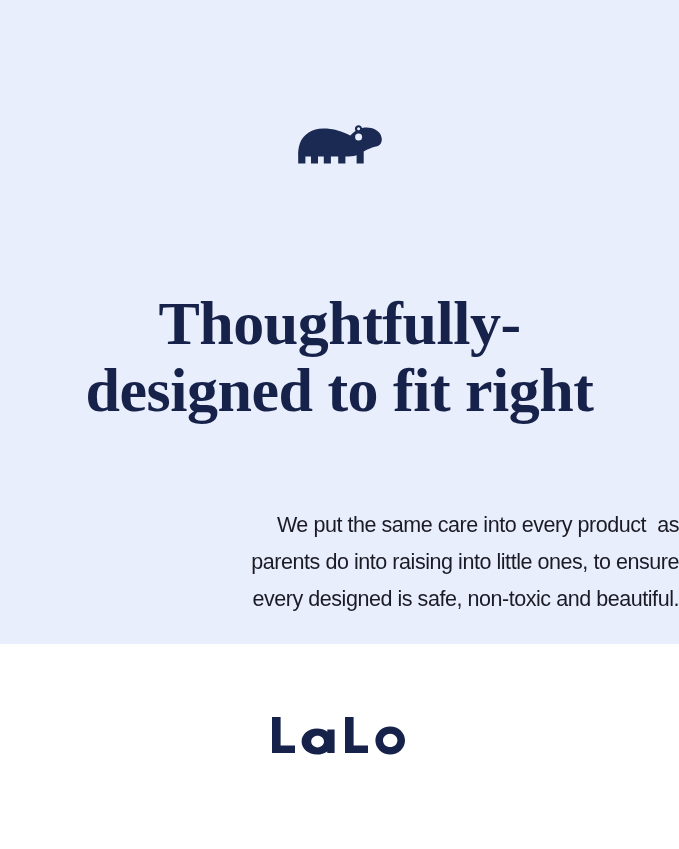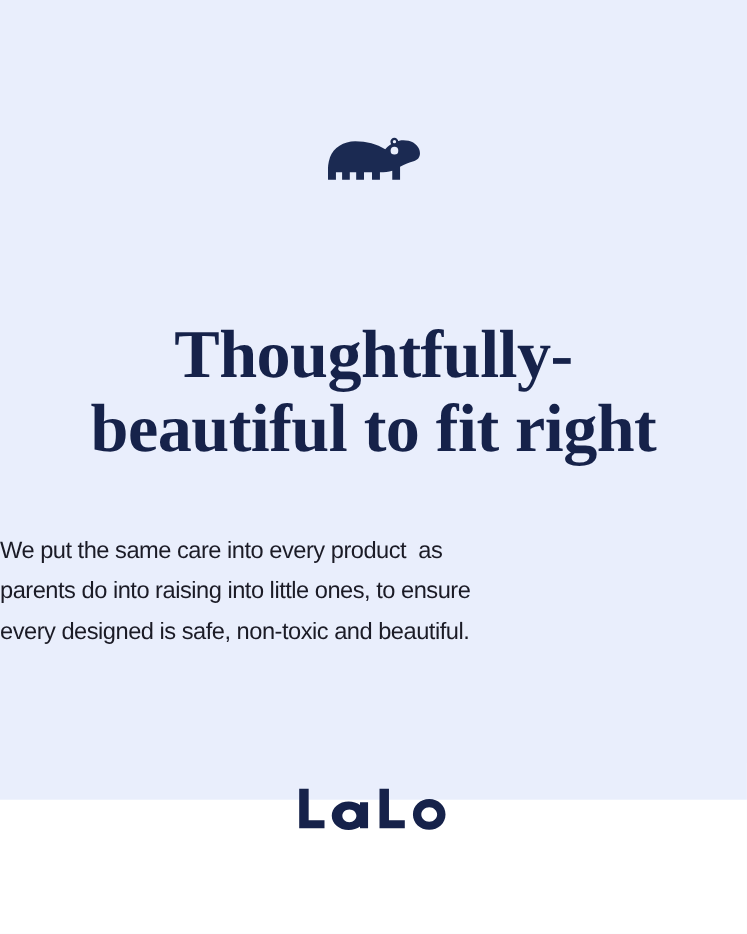--- a/index.html
+++ b/index.html
@@ -9,21 +9,21 @@
   body {
     width: 679px;
     height: 849px;
     overflow: hidden;
     font-family: "Liberation Sans", sans-serif;
   }
 
   #poster {
     position: relative;
     width: 679px;
-    height: 727px;
+    height: 644px;
     background: #e9eefc;
     box-sizing: border-box;
     display: flex;
     flex-direction: column;
     align-items: center;
     text-decoration: underline;
   }
 
   
   #brand-mark {
@@ -49,24 +49,24 @@
     font-size: 62px;
     line-height: 67px;
     letter-spacing: -0.5px;
     color: #16224a;
   }
   #headline .hl-line { display: block; white-space: nowrap; }
 
   
   #body-copy {
     position: absolute;
-    top: 460px;
+    top: 485px;
     left: 0;
     width: 679px;
-    text-align: left;
+    text-align: right;
     font-family: "Liberation Sans", sans-serif;
     font-weight: 400;
     font-size: 21.5px;
     line-height: 37px;
     letter-spacing: -0.45px;
     color: #1b1b26;
   }
   #body-copy .bc-line { display: block; white-space: pre; }
 
   
@@ -109,21 +109,21 @@
                  C44.6 9.0 35.4 6.4 25.0 6.4 Z"></path>
 
         <circle cx="60.6" cy="15.0" r="3.5" fill="#e9eefc"></circle>
         <circle cx="60.6" cy="6.8" r="1.5" fill="#e9eefc"></circle>
       </g>
     </svg>
   </div>
 
   <h1 id="headline">
     <span class="hl-line">Thoughtfully-</span>
-    <span class="hl-line">beautiful to fit right</span>
+    <span class="hl-line">designed to fit right</span>
   </h1>
 
   <p id="body-copy">
     <span class="bc-line">We put the same care into every product  as</span>
     <span class="bc-line">parents do into raising into little ones, to ensure</span>
     <span class="bc-line">every designed is safe, non-toxic and beautiful.</span>
   </p>
 
   <div id="wordmark">
     <svg viewBox="0 0 140 46" xmlns="http://www.w3.org/2000/svg" aria-hidden="true">

